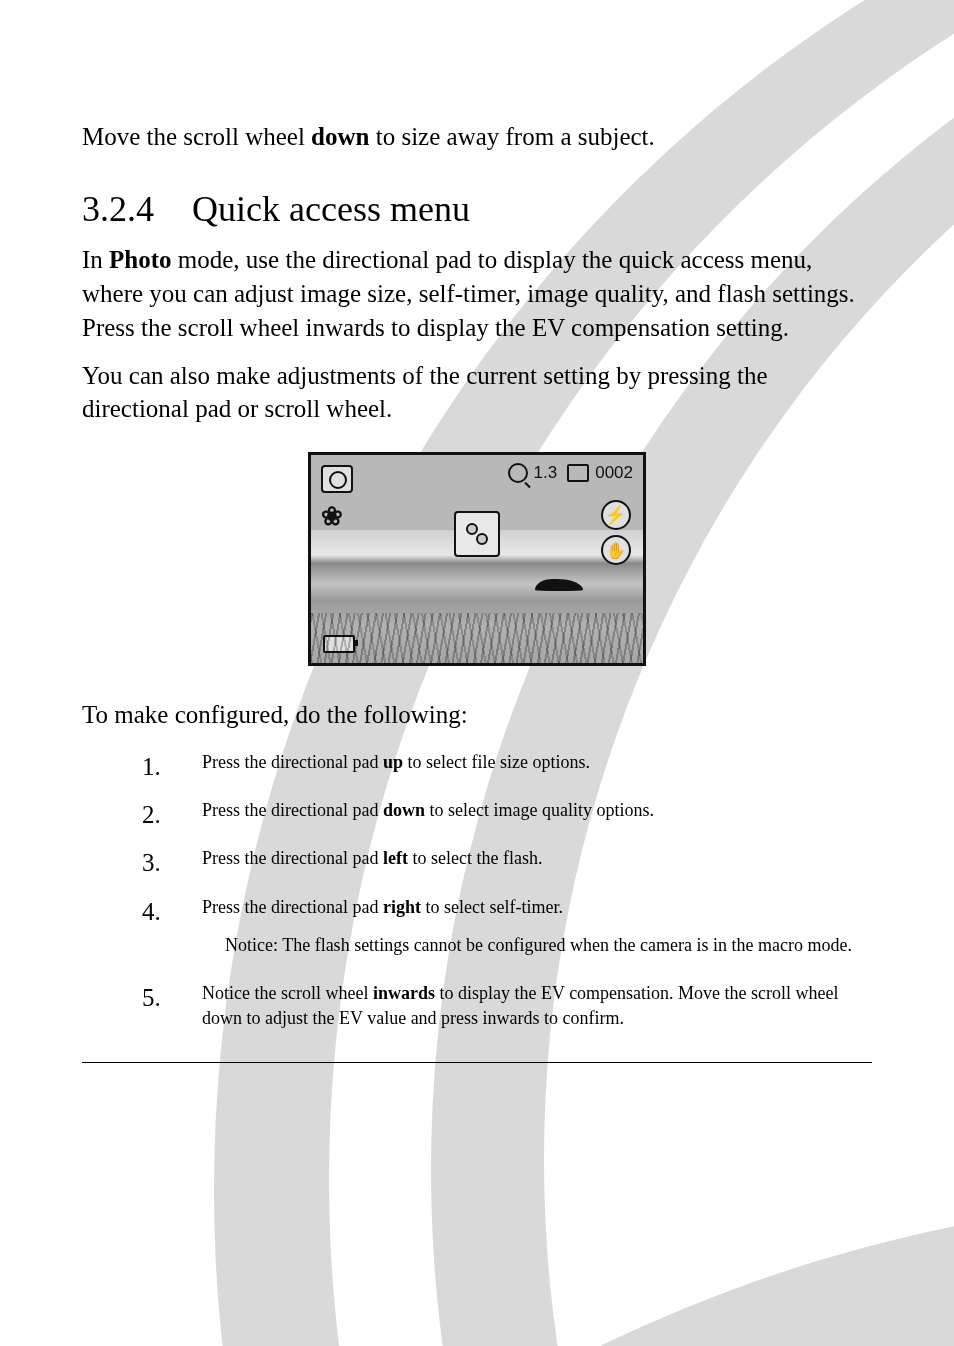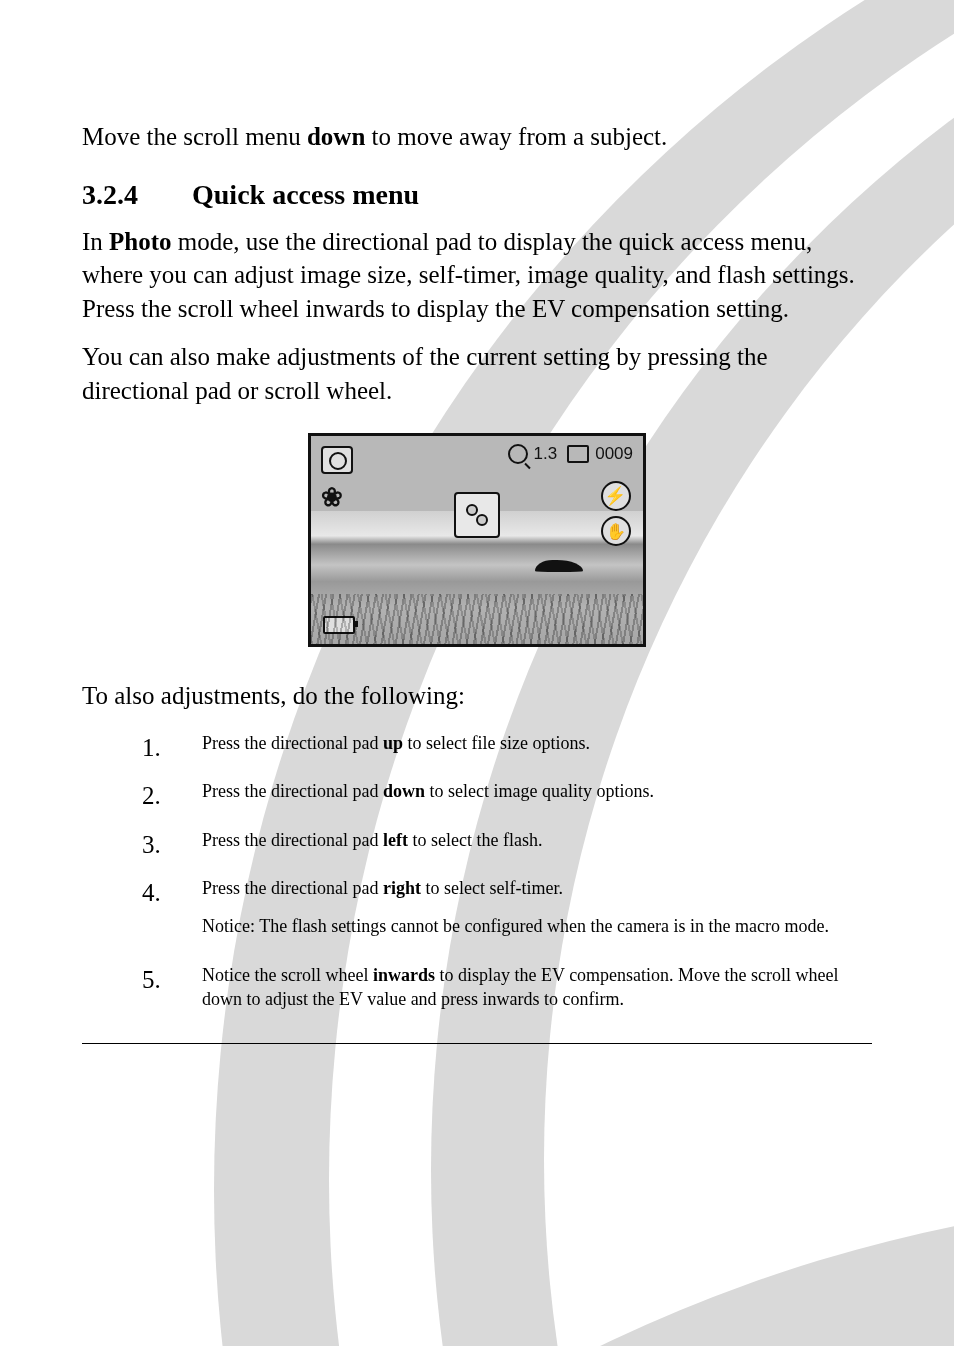--- a/index.html
+++ b/index.html
@@ -73,23 +73,23 @@
     box-sizing: border-box;
   }
 
   .body-text {
     font-size: 25px;
     line-height: 1.35;
     margin: 0 0 14px 0;
   }
 
   h2.section {
-    font-size: 28px;
-    font-weight: bold;
-    margin: 26px 0 14px 0;
+    font-size: 36px;
+    font-weight: normal;
+    margin: 36px 0 14px 0;
     line-height: 1.1;
   }
   h2.section .num {
     display: inline-block;
     width: 110px;
   }
 
   .figure {
     text-align: center;
     margin: 26px 0 28px 0;
@@ -242,20 +242,21 @@
   }
   ol.steps > li::before {
     content: counter(step) ".";
     position: absolute;
     left: 0;
     top: 0;
     font-size: 25px;
   }
   .notice {
     margin-top: 14px;
+    margin-left: 23px;
   }
 
   hr.footer-rule {
     margin: 32px 0 0 0;
     border: none;
     border-top: 1.5px solid #000;
   }
 
   b { font-weight: bold; }
 </style>
@@ -264,21 +265,21 @@
 
 <div class="curve-outer"></div>
 <div class="curve-inner"></div>
 <div class="curve-inner2"></div>
 <div class="curve-inner3"></div>
 <div class="wedge"></div>
 
 <div class="page">
 
   <p class="body-text">
-    <span>Move the scroll menu </span><b>down</b><span> to move away from a subject.</span>
+    <span>Move the scroll wheel </span><b>down</b><span> to size away from a subject.</span>
   </p>
 
 
   <h2 class="section">
     <span class="num">3.2.4</span><span>Quick access menu</span>
   </h2>
 
   <p class="body-text">
     <span>In </span><b>Photo</b><span> mode, use the directional pad to display the quick access menu, where you can adjust image size, self-timer, image quality, and flash settings. Press the scroll wheel inwards to display the EV compensation setting.</span>
   </p>
@@ -287,36 +288,36 @@
 
   <div class="figure">
     <div class="camera-lcd">
       <div class="lcd-icon ic-camera"></div>
       <div class="lcd-icon ic-macro">❀</div>
       <div class="lcd-icon ic-battery"></div>
       <div class="top-readout">
         <span class="readout-mag"></span>
         <span>1.3</span>
         <span class="readout-card"></span>
-        <span>0009</span>
+        <span>0002</span>
       </div>
       <div class="center-icon">
         <div class="dots">
             <span class="a"></span>
             <span class="b"></span>
           </div>
       </div>
       <div class="ic-flash">⚡</div>
       <div class="ic-hand">✋</div>
       <div class="boat"></div>
       <div class="grass"></div>
     </div>
   </div>
 
-  <p class="body-text">To also adjustments, do the following:</p>
+  <p class="body-text">To make configured, do the following:</p>
 
   <ol class="steps">
     <li>
       <span>Press the directional pad </span><b>up</b><span> to select file size options.</span>
     </li>
     <li>
       <span>Press the directional pad </span><b>down</b><span> to select image quality options.</span>
     </li>
     <li>
       <span>Press the directional pad </span><b>left</b><span> to select the flash.</span>

